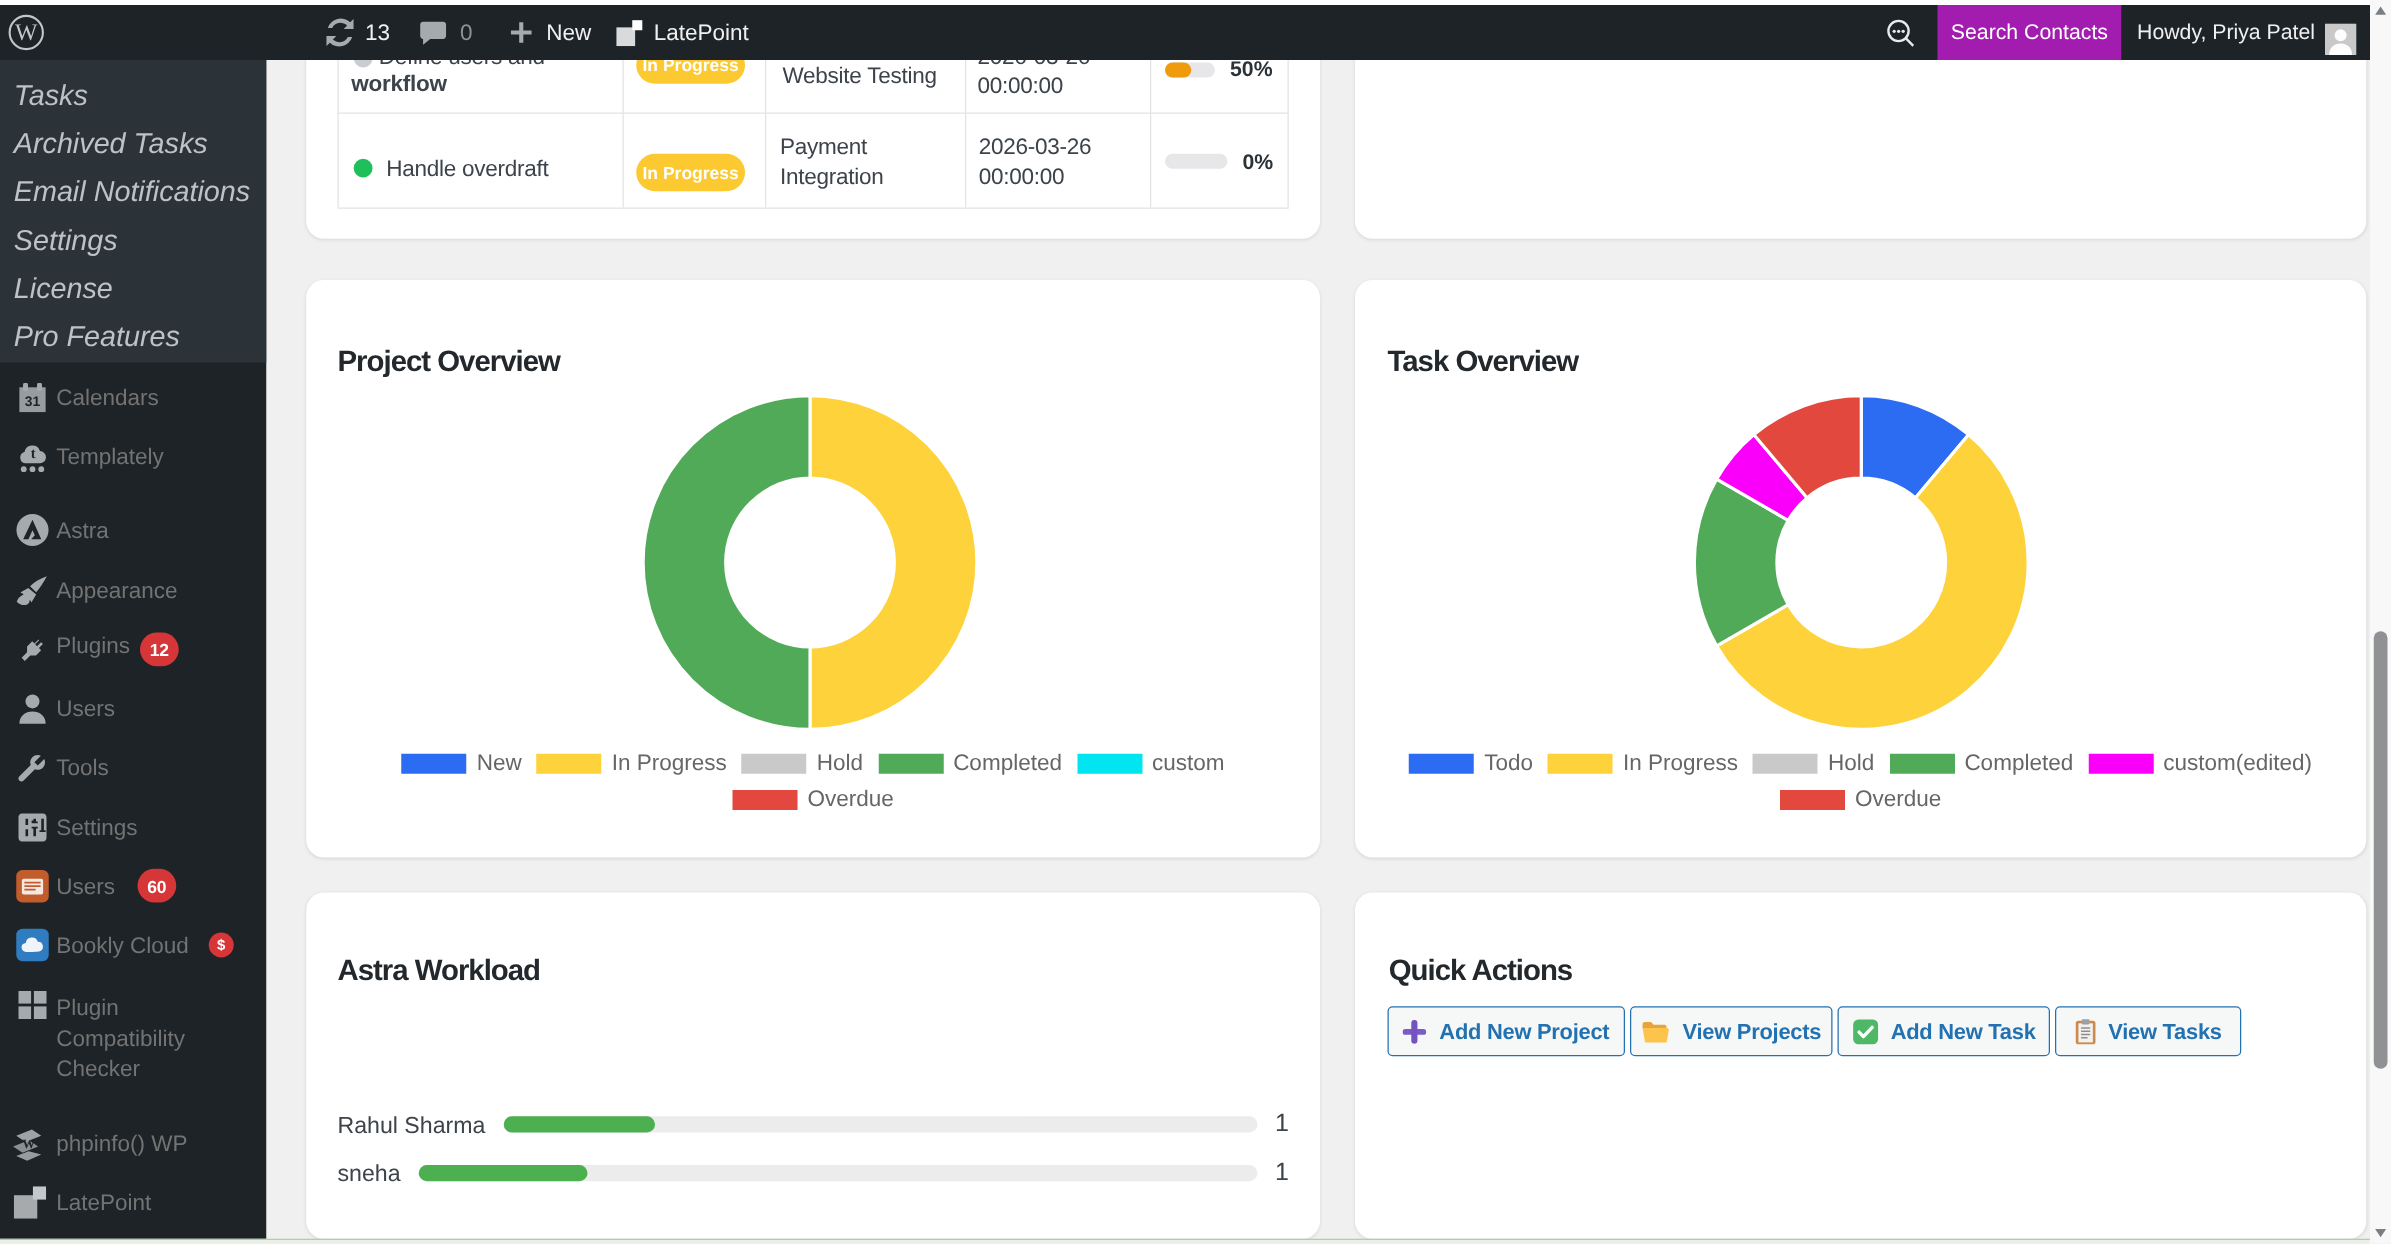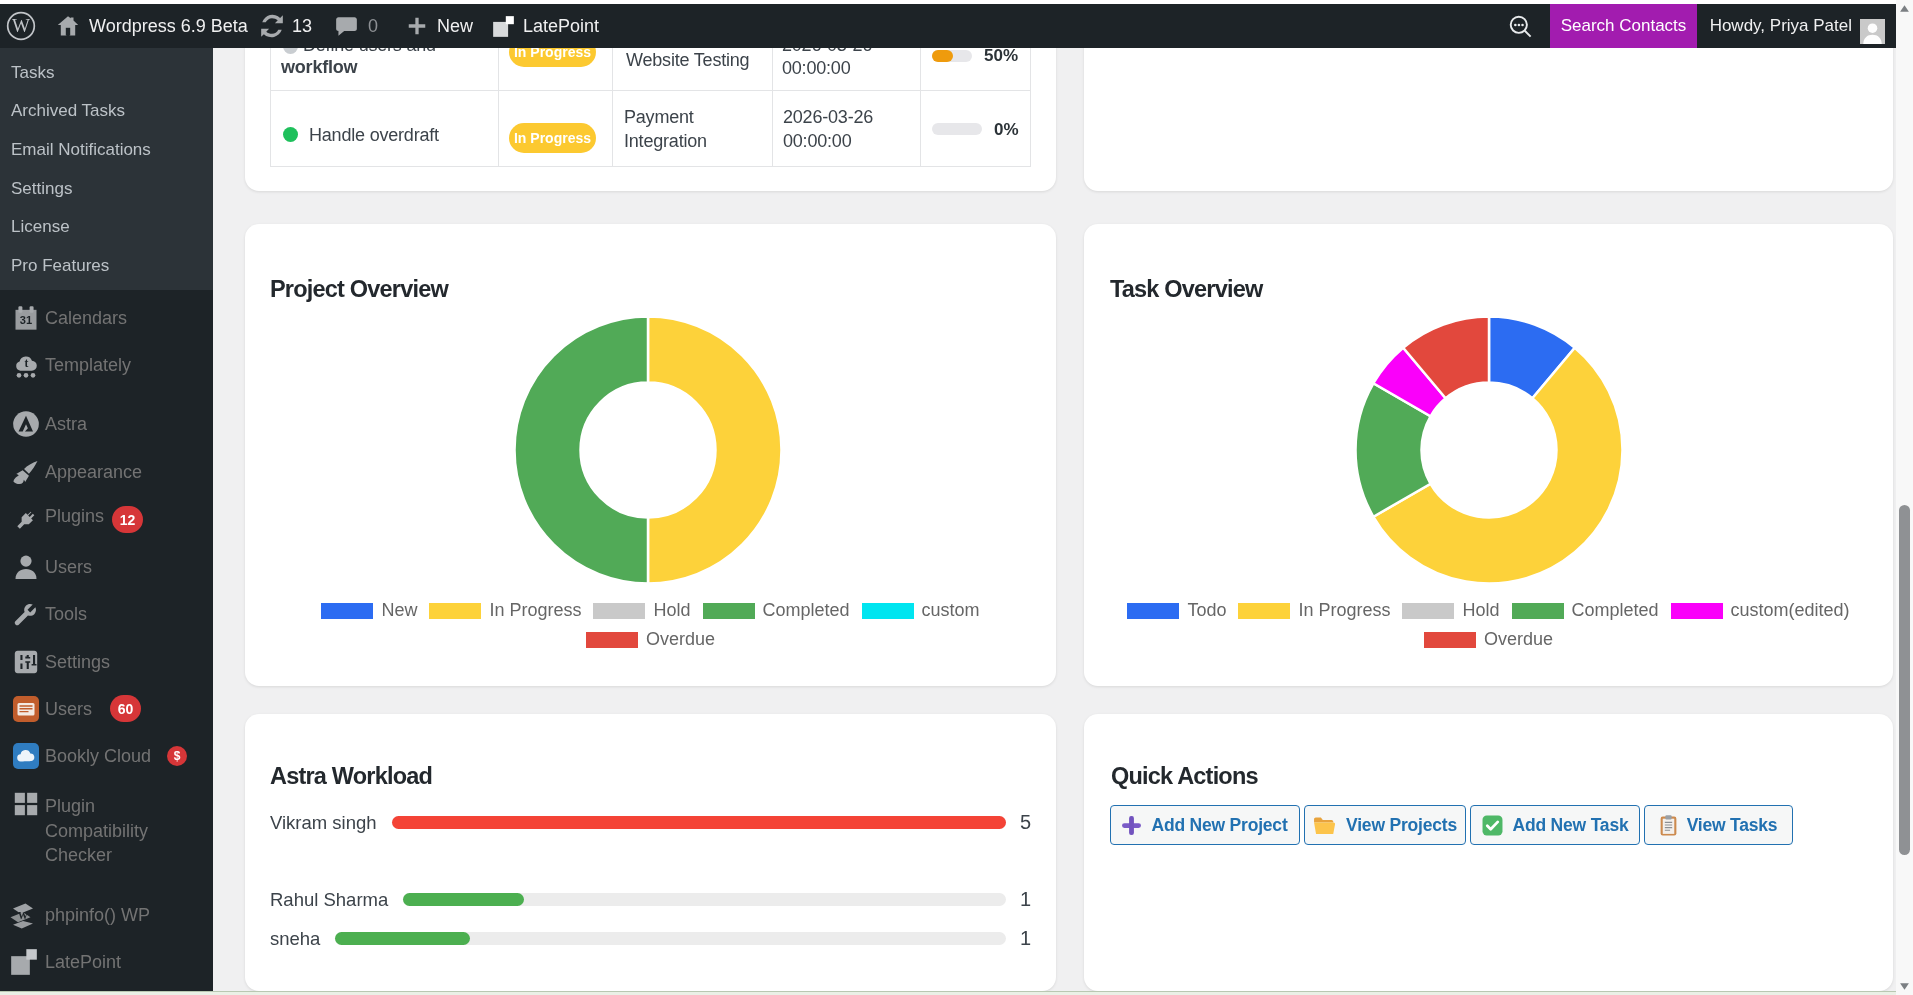--- a/index.html
+++ b/index.html
@@ -9,21 +9,21 @@
   .abs { position:absolute; }
 
   
   #topstrip { left:0; top:0; width:1896px; height:4px; background:#fff; z-index:30; }
   #adminbar { left:0; top:4px; width:1896px; height:44px; background:#1d2327; color:#f0f0f1; z-index:30; }
   #adminbar .it { position:absolute; top:0; height:44px; display:flex; align-items:center; font-size:18px; }
 
   
   #sidebar { left:0; top:48px; width:213px; height:944px; background:#1d2327; z-index:20; }
   #submenu { left:0; top:48px; width:213px; height:242px; background:#2c3338; z-index:21; }
-  .smitem { position:absolute; left:11px; font-size:17px; color:#bcc2c7; z-index:22; }
+  .smitem { position:absolute; left:11px; font-size:23px; color:#bcc2c7; z-index:22;font-style:italic; }
   .mitem { position:absolute; left:45px; font-size:18px; color:#737373; z-index:22; }
   .micon { position:absolute; left:12px; width:28px; height:28px; color:#a7aaad; z-index:22; }
   .badge { position:absolute; z-index:22; background:#d63638; color:#fff; border-radius:14px; font-size:14px; font-weight:bold; display:flex; align-items:center; justify-content:center; }
 
   
   .card { position:absolute; background:#fff; border-radius:14px; box-shadow:0 1px 3px rgba(0,0,0,.10); }
   .ctitle { position:absolute; font-size:23.5px; font-weight:bold; letter-spacing:-0.8px; color:#23282d; }
 
   
   .tline { position:absolute; background:#e3e4e6; }
@@ -59,27 +59,20 @@
   <div class="abs" id="topstrip"></div>
   <div class="abs" id="adminbar">
 
     <span class="it" style="left:6px;">
       <svg width="30" height="30" viewBox="0 0 30 30">
           <circle cx="15" cy="15" r="13.3" fill="none" stroke="#c2c5c9" stroke-width="1.7"></circle>
           <text x="15" y="21" font-size="19" fill="#c2c5c9" text-anchor="middle" font-family="Liberation Serif">W</text>
         </svg>
     </span>
 
-    <span class="it" style="left:56px;">
-      <svg width="24" height="24" viewBox="0 0 24 24" fill="#a7aaad">
-          <path d="M12 2.2 1.8 11h3v10.4h5.7v-6h3v6h5.7V11h3L17.5 6.6V3.4h-2.8v.8L12 2.2z"></path>
-          <rect x="9.8" y="13.8" width="4.4" height="7.6" fill="#1d2327"></rect>
-        </svg>
-      <span style="margin-left:9px;">Wordpress 6.9 Beta</span>
-    </span>
 
     <span class="it" style="left:259px;">
       <svg width="26" height="26" viewBox="0 0 24 24" fill="#a7aaad">
           <path d="M12 4.8c2 0 3.9.8 5.3 2l-2.6 2.6H22V2l-2.5 2.5A10 10 0 0 0 3 8.6h3.2A7 7 0 0 1 12 4.8z"></path>
           <path d="M12 19.2c-2 0-3.9-.8-5.3-2l2.6-2.6H2V22l2.5-2.5A10 10 0 0 0 21 15.4h-3.2a7 7 0 0 1-5.8 3.8z"></path>
         </svg>
       <span style="margin-left:7px;">13</span>
     </span>
 
     <span class="it" style="left:335px;">
@@ -283,27 +276,20 @@
     <span class="lgit"><span class="lgbox" style="background:#c9c9c9;"></span>Hold</span>
     <span class="lgit"><span class="lgbox" style="background:#51aa57;"></span>Completed</span>
     <span class="lgit"><span class="lgbox" style="background:#fa00fa;"></span>custom(edited)</span>
   </div>
   <div class="lgrow" style="left:1084px; top:629px; width:809px;">
     <span class="lgit"><span class="lgbox" style="background:#e2483d;"></span>Overdue</span>
   </div>
 
   <div class="card" style="left:245px; top:714px; width:811px; height:277px;"></div>
   <div class="ctitle" style="left:270px; top:763px;">Astra Workload</div>
-  <div class="wrow" style="top:811px;">
-      <span class="wlabel">Vikram singh</span>
-      <span class="wtrack">
-        <span class="wfill" style="width:100%; background:#f44336;"></span>
-      </span>
-      <span class="wval">5</span>
-    </div>
   <div class="wrow" style="top:888px;">
       <span class="wlabel">Rahul Sharma</span>
       <span class="wtrack">
         <span class="wfill" style="width:20%; background:#4caf50;"></span>
       </span>
       <span class="wval">1</span>
     </div>
   <div class="wrow" style="top:927px;">
       <span class="wlabel">sneha</span>
       <span class="wtrack">

